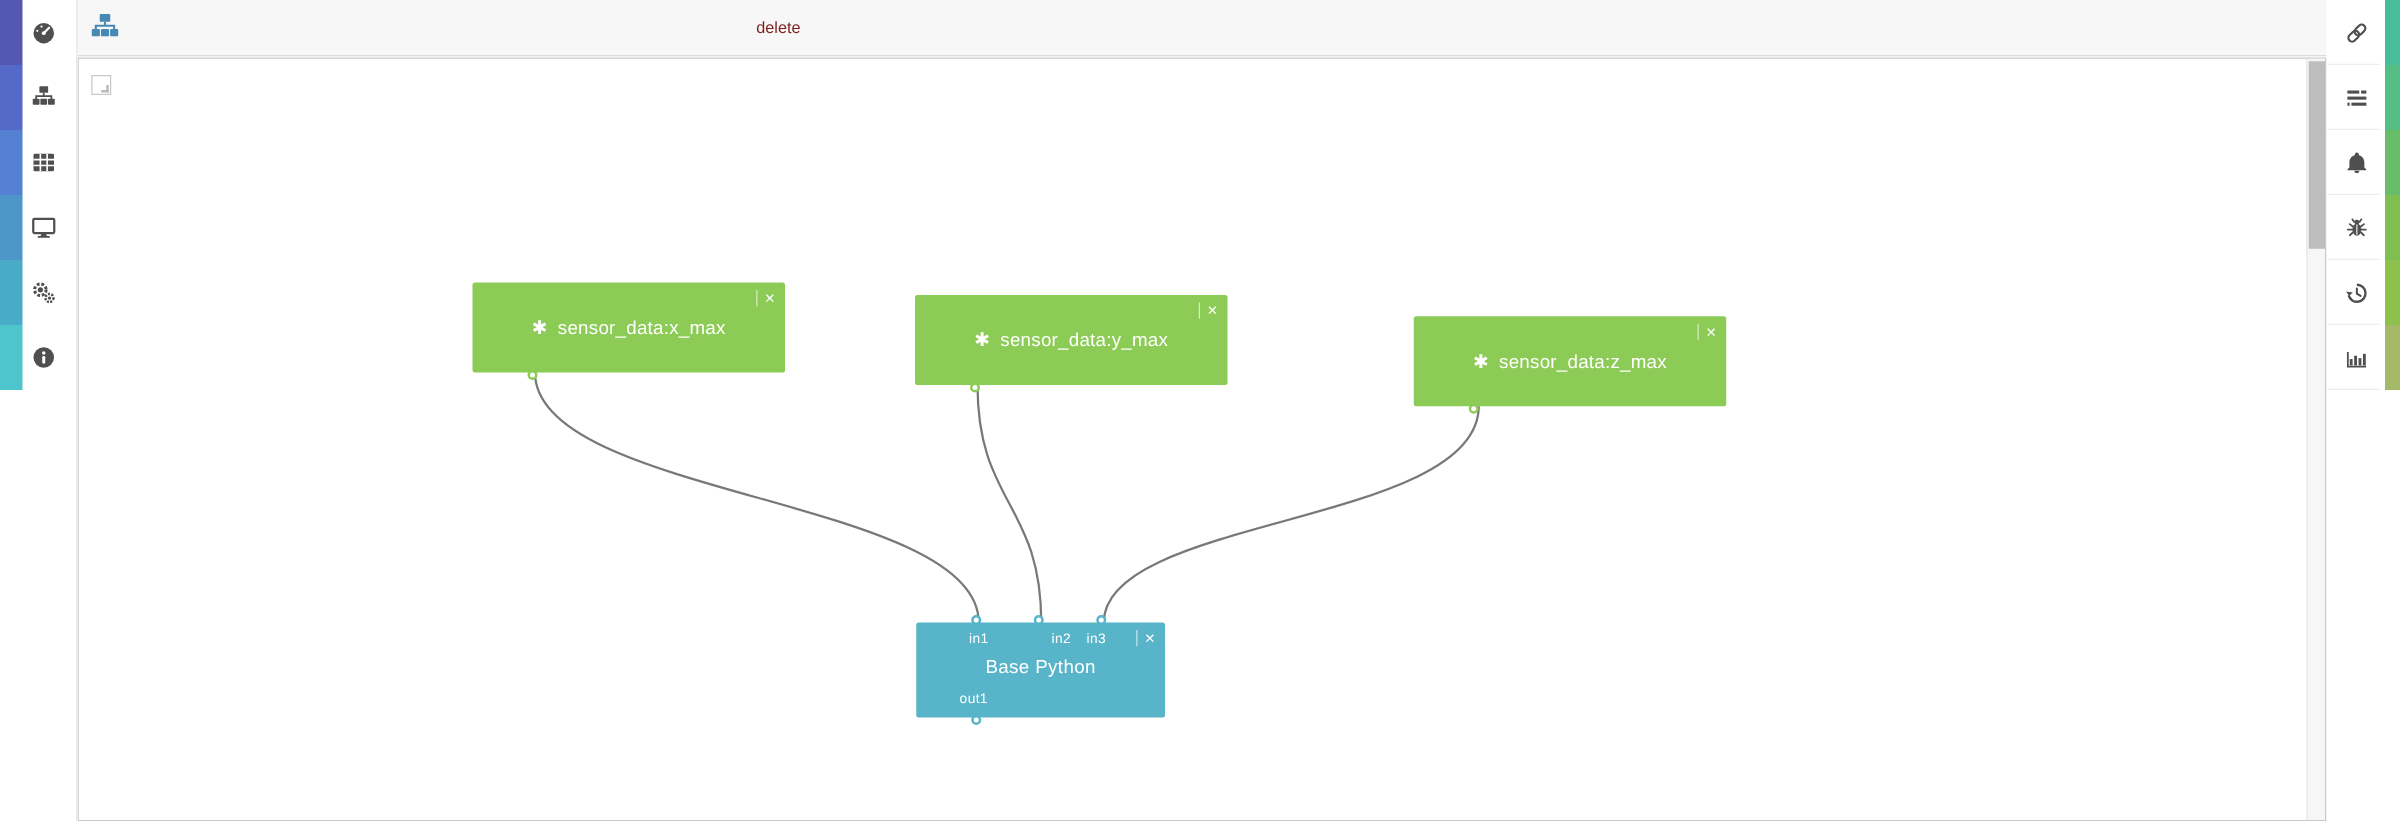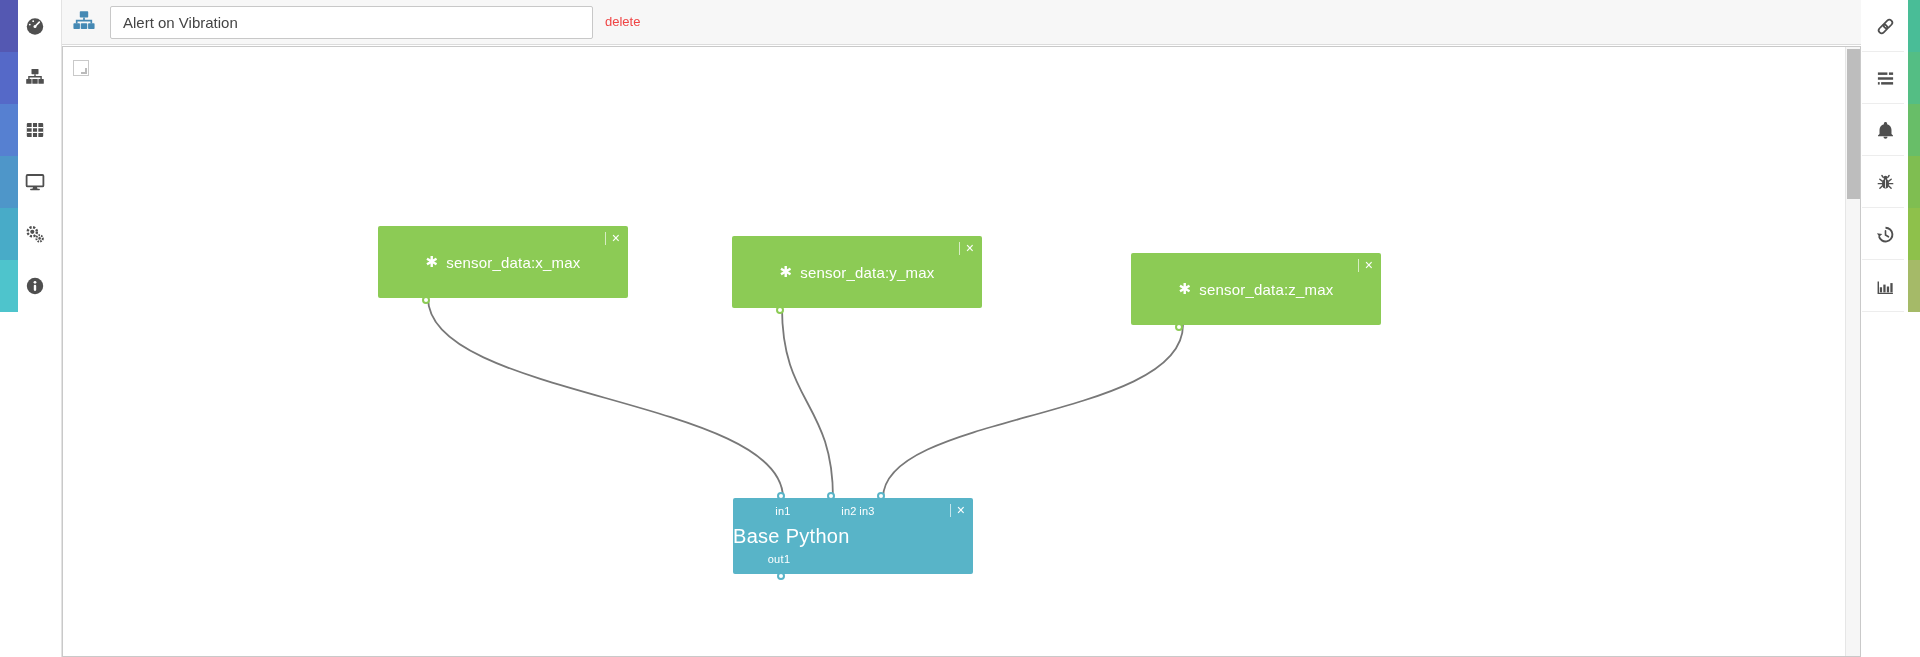--- a/index.html
+++ b/index.html
@@ -18,21 +18,21 @@
   .ls-row svg { position:relative; left:-5px; width:20px; height:20px; color:#4f4f4f; }
 
   
   .topbar { position:absolute; left:62px; top:0; width:1799px; height:45px;
     background:#f7f7f7; border-bottom:1px solid #dcdcdc; z-index:4; }
   .topbar .wf-icon { position:absolute; left:10px; top:10px; width:24px; height:24px; color:#4589b4; }
   .wf-name-input { position:absolute; left:48px; top:6px; width:483px; height:33px;
     border:1px solid #c8c8c8; border-radius:2px; background:#fff; padding:0 12px;
     font-family:inherit; font-size:15px; color:#444; outline:none; }
   .delete-link { position:absolute; left:543px; top:14px; font-size:13px;
-    color:#ef4444; cursor:pointer; text-decoration:none; }
+    color:#7f1d1d; cursor:pointer; text-decoration:none; }
 
   
   .canvas { position:absolute; left:62px; top:46px; width:1799px; height:611px;
     background:#fff; border:1px solid #c9c9c9; z-index:3; }
   .canvas-select-box { position:absolute; left:10px; top:13px; width:16px; height:16px;
     background:#fff; border:1px solid #c9c9c9; cursor:pointer; }
   .canvas-select-box::after { content:""; position:absolute; right:1px; bottom:1px;
     width:4px; height:4px; border-right:2px solid #bbb; border-bottom:2px solid #bbb; }
   svg.wires { position:absolute; left:0; top:0; width:1797px; height:609px; z-index:1; }
   svg.wires path { fill:none; stroke:#787878; stroke-width:1.8px; }
@@ -47,30 +47,30 @@
   .node-title-row { display:flex; align-items:center; gap:8px; font-size:15px; letter-spacing:.2px; }
   .asterisk-icon::before { content:"\2731"; font-size:15px; }
   .node-close { position:absolute; top:5px; right:8px; display:flex; align-items:center;
     gap:6px; cursor:pointer; }
   .node-close .vbar { width:1px; height:13px; background:rgba(255,255,255,.65); }
   .node-close .x { font-size:14px; line-height:14px; color:#fff; }
   .port { position:absolute; width:8px; height:8px; background:#fff; border-radius:50%;
     z-index:3; cursor:crosshair; }
   .fn-node .port { border:2px solid #8ccb55; left:44px; bottom:-6px; }
 
-  .py-node { left:670px; top:451px; width:240px; height:76px; background:#58b4c8; }
+  .py-node { left:670px; top:451px; width:199px; height:76px; background:#58b4c8; }
   .py-node .port { border:2px solid #58b4c8; }
   .py-node .in-port { top:-6px; }
   .py-node .out-port { bottom:-6px; left:44px; }
   .port-label { position:absolute; transform:translateX(-50%); font-size:11px;
     color:#fff; letter-spacing:.3px; }
   .in-label { top:7px; }
   .out-label { bottom:9px; left:46px; }
-  .py-title { position:absolute; left:0; right:0; top:27px; text-align:left;
-    font-size:20px; letter-spacing:.3px; }
+  .py-title { position:absolute; left:0; right:0; top:27px; text-align:center;
+    font-size:15px; letter-spacing:.3px; }
 
   
   .v-scrollbar { position:absolute; top:0; right:0; width:15px; height:100%;
     background:#f6f6f6; border-left:1px solid #e6e6e6; }
   .v-scroll-thumb { position:absolute; top:2px; left:1px; width:13px; height:150px;
     background:#bdbdbd; cursor:pointer; }
 
   
   .right-sidebar { position:absolute; left:1862px; top:0; width:58px; height:100%;
     background:#fff; z-index:5; }
@@ -202,21 +202,20 @@
       <svg viewBox="0 0 20 20">
           <use href="#i-info"></use>
         </svg>
     </div>
   </nav>
 
   <header class="topbar">
     <svg class="wf-icon" viewBox="0 0 20 20">
         <use href="#i-sitemap"></use>
       </svg>
-    <input class="wf-name-input" type="text" value="Alert on Vibration" style="">
     <a class="delete-link">delete</a>
   </header>
 
   <main class="canvas">
     <div class="canvas-select-box"></div>
 
     <svg class="wires">
       <path d="M365 251 C365 351, 720 351, 720 451"></path>
       <path d="M719 261 C719 356, 770 356, 770 451"></path>
       <path d="M1120 278 C1120 373, 820 366, 820 451"></path>
@@ -257,21 +256,21 @@
       </span>
       <span class="port"></span>
     </div>
 
     <div class="node py-node">
       <span class="port in-port" style="left:44px"></span>
       <span class="port in-port" style="left:94px"></span>
       <span class="port in-port" style="left:144px"></span>
       <span class="port-label in-label" style="left:50px">in1</span>
       <span class="port-label in-label" style="left:116px">in2</span>
-      <span class="port-label in-label" style="left:134px">in3</span>
+      <span class="port-label in-label" style="left:144px">in3</span>
       <span class="node-close">
         <i class="vbar"></i>
         <span class="x">×</span>
       </span>
       <div class="py-title">Base Python</div>
       <span class="port-label out-label">out1</span>
       <span class="port out-port"></span>
     </div>
 
     <div class="v-scrollbar">

